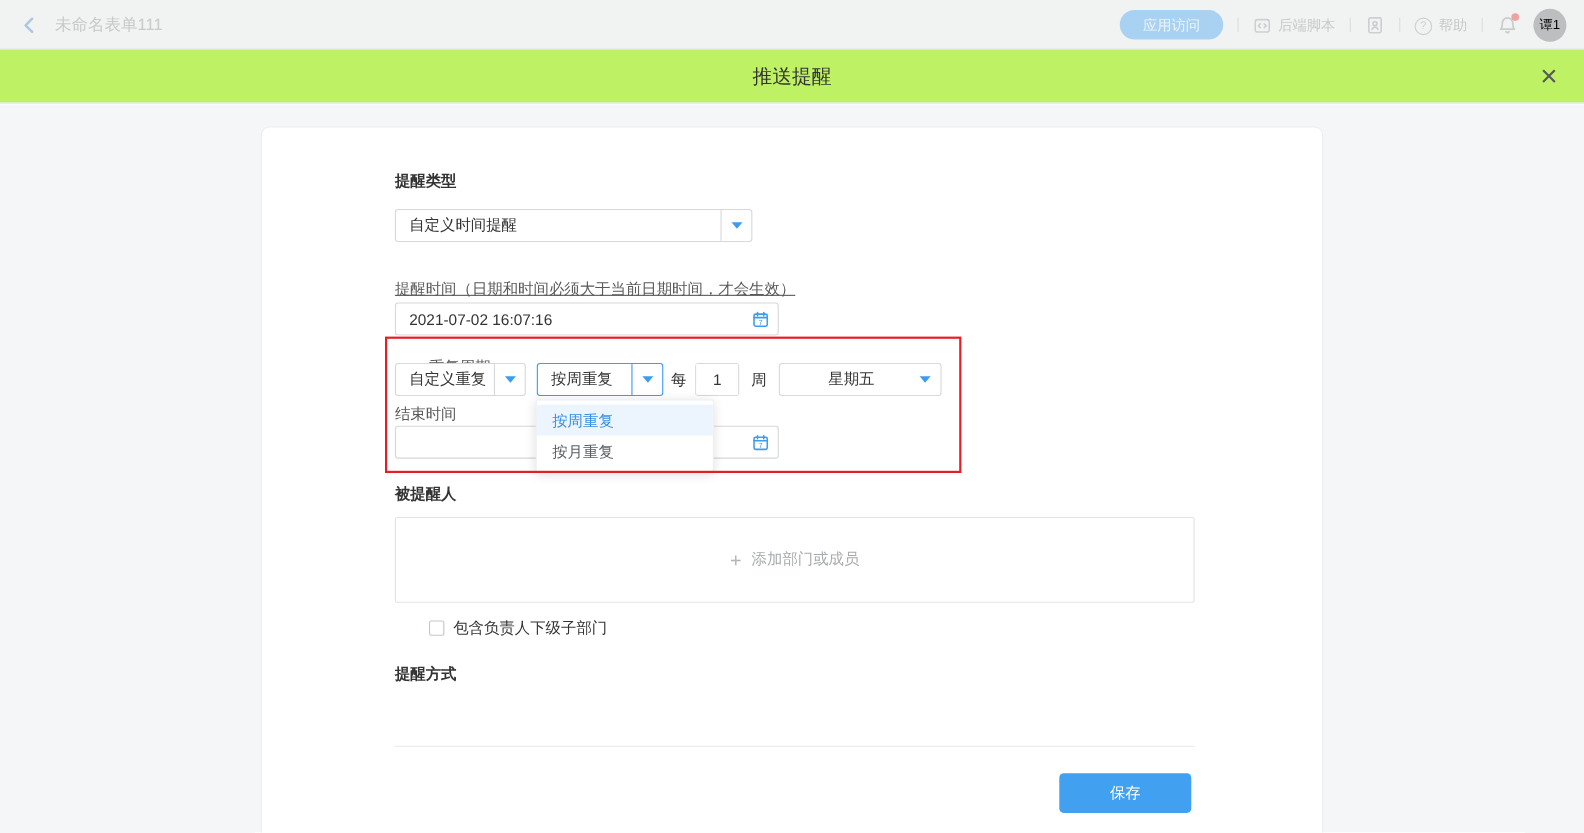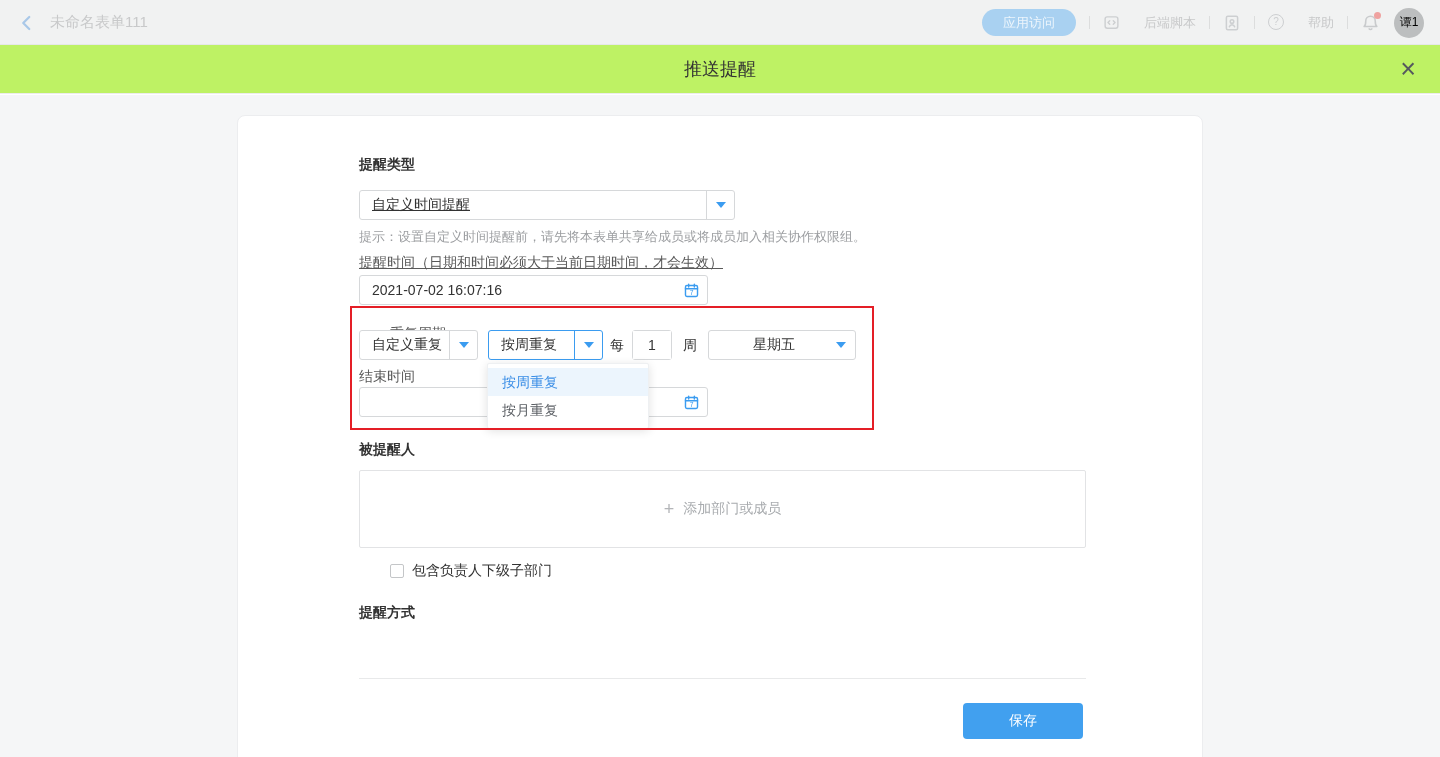--- a/index.html
+++ b/index.html
@@ -6,21 +6,21 @@
   body { font-family:"Liberation Sans","DejaVu Sans",sans-serif; }
   #app { position:relative; width:1440px; height:757px; background:#fff; overflow:hidden; }
 
   
   .topbar { position:absolute; top:0; left:0; right:0; height:45px; background:#f1f2f2; border-bottom:1px solid #e7e8e8; z-index:1; }
   .topbar-left { position:absolute; left:18px; top:0; height:45px; display:flex; align-items:center; gap:14px; }
   .form-title { font-size:15px; color:#c8c9ca; }
   .topbar-right { position:absolute; right:16px; top:0; height:45px; display:flex; align-items:center; gap:13px; }
   .pill { height:27px; padding:0 21px; border-radius:14px; background:#a9d1f1; color:#ecf5fc; font-size:13px; display:flex; align-items:center; cursor:pointer; }
   .tb-div { width:1px; height:13px; background:#dcdddd; }
-  .tb-group { display:flex; align-items:flex-start; gap:24px; color:#c8c9ca; font-size:13px; cursor:pointer; }
+  .tb-group { display:flex; align-items:flex-end; gap:6px; color:#c8c9ca; font-size:13px; cursor:pointer; }
   .qmark { width:16px; height:16px; border:1.5px solid #cdcfd1; border-radius:50%; color:#cdcfd1; font-size:10px; display:flex; align-items:center; justify-content:center; }
   .bell-wrap { position:relative; width:20px; height:20px; cursor:pointer; }
   .bell-dot { position:absolute; top:-1px; right:0px; width:7px; height:7px; border-radius:50%; background:#efa2a0; }
   .avatar { width:30px; height:30px; border-radius:50%; background:#bcbebf; color:#000000; font-size:12px; display:flex; align-items:center; justify-content:center; cursor:pointer; }
 
   
   .dialog-header { position:absolute; top:45px; left:0; right:0; height:49px; background:#bef264; border-bottom:1px solid #ececec; z-index:2; }
   .dialog-title { width:100%; text-align:center; line-height:49px; font-size:18px; color:#333; font-weight:500; }
   .close-btn { position:absolute; right:24px; top:0; height:49px; display:flex; align-items:center; font-size:27px; font-weight:300; color:#55595e; cursor:pointer; line-height:1; }
 
@@ -121,28 +121,27 @@
   <div class="dialog-header">
     <div class="dialog-title">推送提醒</div>
     <div class="close-btn">×</div>
   </div>
 
   <div class="dialog-body">
     <div class="card">
 
       <div class="lbl-bold" style="left:121px; top:39px;">提醒类型</div>
 
-      <div class="sel with-div" style="left:121px; top:74px; width:376px;text-decoration:underline;">
+      <div class="sel with-div" style="left:121px; top:74px; width:325px;">
         <span class="txt">自定义时间提醒</span>
         <span class="arrow-seg">
             <span class="tri"></span>
           </span>
       </div>
 
-      <div class="hint" style="left:121px; top:113px;">提示：设置自定义时间提醒前，请先将本表单共享给成员或将成员加入相关协作权限组。</div>
 
       <div class="lbl-reg" style="left:121px; top:137px;text-decoration:underline;">提醒时间（日期和时间必须大于当前日期时间，才会生效）</div>
 
       <div class="inputbox" style="left:121px; top:159px; width:349px;">
         <input type="text" value="2021-07-02 16:07:16" style="">
         <span class="cal">
           <svg width="17" height="17" viewBox="0 0 24 24" fill="none" stroke="#3b9cf0" stroke-width="2" stroke-linecap="round">
               <rect x="3.5" y="5" width="17" height="15.5" rx="2"></rect>
               <path d="M8 3v4M16 3v4M3.5 9.5h17"></path>
               <text x="12" y="18.5" font-size="9.5" fill="#3b9cf0" stroke="none" text-anchor="middle" font-family="Liberation Sans,sans-serif">7</text>

